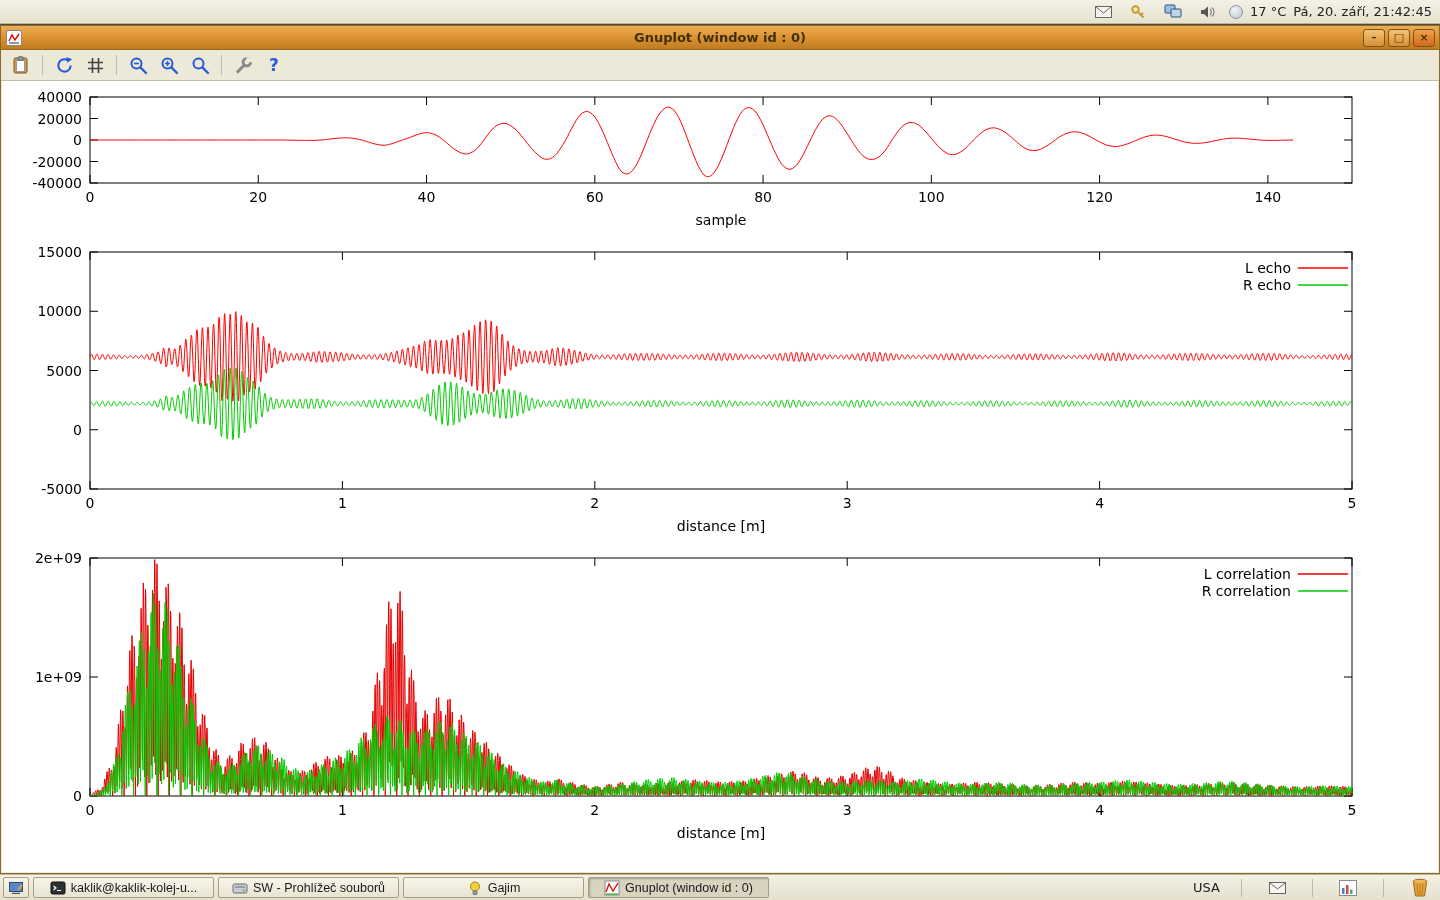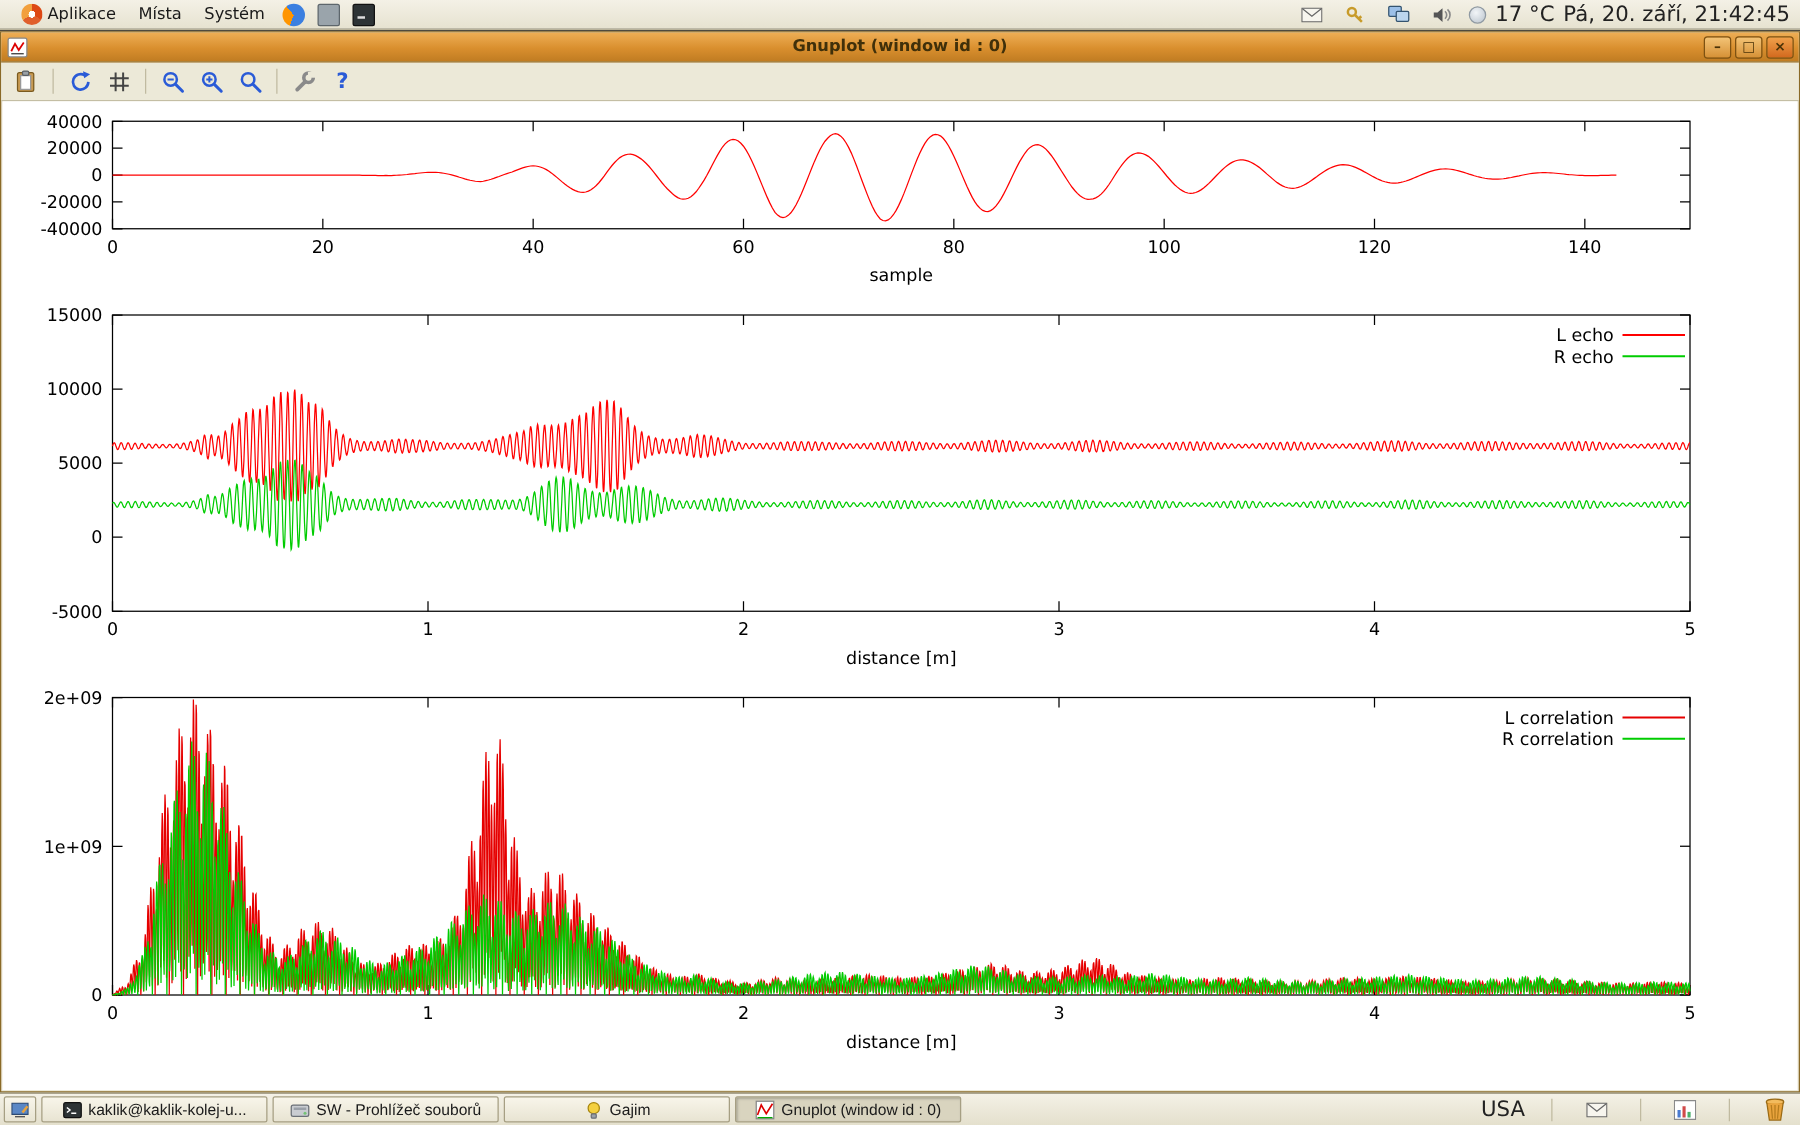--- a/index.html
+++ b/index.html
@@ -14,21 +14,21 @@
   .menu-item { display:flex; align-items:center; height:100%; padding:0 9px; cursor:default; }
   .ubuntu-logo { width:17px; height:17px; border-radius:50%;
                  background:radial-gradient(circle at 50% 50%, #fff 0 22%, transparent 23%),
                             conic-gradient(#dd4814 0 33%, #e05f2c 33% 66%, #f2a03d 66%);
                  margin:0 4px 0 4px; }
   .panel-icon { width:18px; height:18px; margin:0 5px; display:inline-flex; align-items:center; justify-content:center; }
   .firefox-icon { border-radius:50%; background:conic-gradient(from 200deg,#ff9500 0 120deg,#3b7fe0 120deg 360deg); }
   .shot-icon { background:#9aa4ab; border:1px solid #5d666c; border-radius:2px; }
   .term-icon { background:#2d3335; border:1px solid #111; border-radius:2px; }
   .panel-right { margin-left:auto; display:flex; align-items:center; gap:7px; height:100%; padding-right:4px; }
-  .panel-text { font-size:17px; color:#222; }
+  .panel-text { font-size:13px; color:#222; }
   .weather-icon { width:14px; height:14px; border-radius:50%;
                   background:radial-gradient(circle at 40% 35%, #f2f5f8, #b9c3cc); border:1px solid #8f99a2; }
 
   
   .gnuplot-window { position:absolute; top:25px; left:0; width:1440px; height:849px;
                     border:1px solid #8a6a28; background:#ece9d8; display:flex; flex-direction:column; }
   .titlebar { height:24px; background:linear-gradient(180deg,#eeae55,#d98f2e 55%,#c07c22);
               display:flex; align-items:center; position:relative; border-bottom:1px solid #96691c; }
   .title-icon { width:16px; height:16px; margin-left:5px; background:#fff; border:1px solid #888; border-radius:2px;
                 display:flex; align-items:center; justify-content:center; }
@@ -62,39 +62,20 @@
   .task-label { overflow:hidden; text-overflow:ellipsis; white-space:nowrap; }
   .ticon { width:16px; height:16px; flex:0 0 16px; display:inline-flex; }
   .tray-right { margin-left:auto; display:flex; align-items:center; gap:21px; padding-right:2px; }
   .tray-sep { width:1px; height:18px; background:#c0baa0; }
   .trash-btn { width:30px; height:24px; display:flex; align-items:center; justify-content:center; }
 </style>
 </head>
 <body>
 
 <div class="panel-top">
-  <div class="panel-left">
-    <div class="menu-item">
-      <span class="ubuntu-logo"></span>
-      <span>Aplikace</span>
-    </div>
-    <div class="menu-item">
-      <span>Místa</span>
-    </div>
-    <div class="menu-item">
-      <span>Systém</span>
-    </div>
-    <span class="panel-icon firefox-icon"></span>
-    <span class="panel-icon shot-icon"></span>
-    <span class="panel-icon term-icon">
-      <svg width="12" height="10">
-          <rect x="1" y="6" width="6" height="2" fill="#ddd"></rect>
-        </svg>
-    </span>
-  </div>
   <div class="panel-right">
     <span class="panel-icon">
       <svg width="17" height="12" viewBox="0 0 17 12">
           <rect x="0.5" y="0.5" width="16" height="11" fill="#f7f5ee" stroke="#666"></rect>
           <path d="M1 1 L8.5 7 L16 1" fill="none" stroke="#666"></path>
         </svg>
     </span>
     <span class="panel-icon">
       <svg width="16" height="16" viewBox="0 0 16 16">
           <circle cx="5.5" cy="5.5" r="3.2" fill="none" stroke="#c89b2a" stroke-width="2"></circle>

